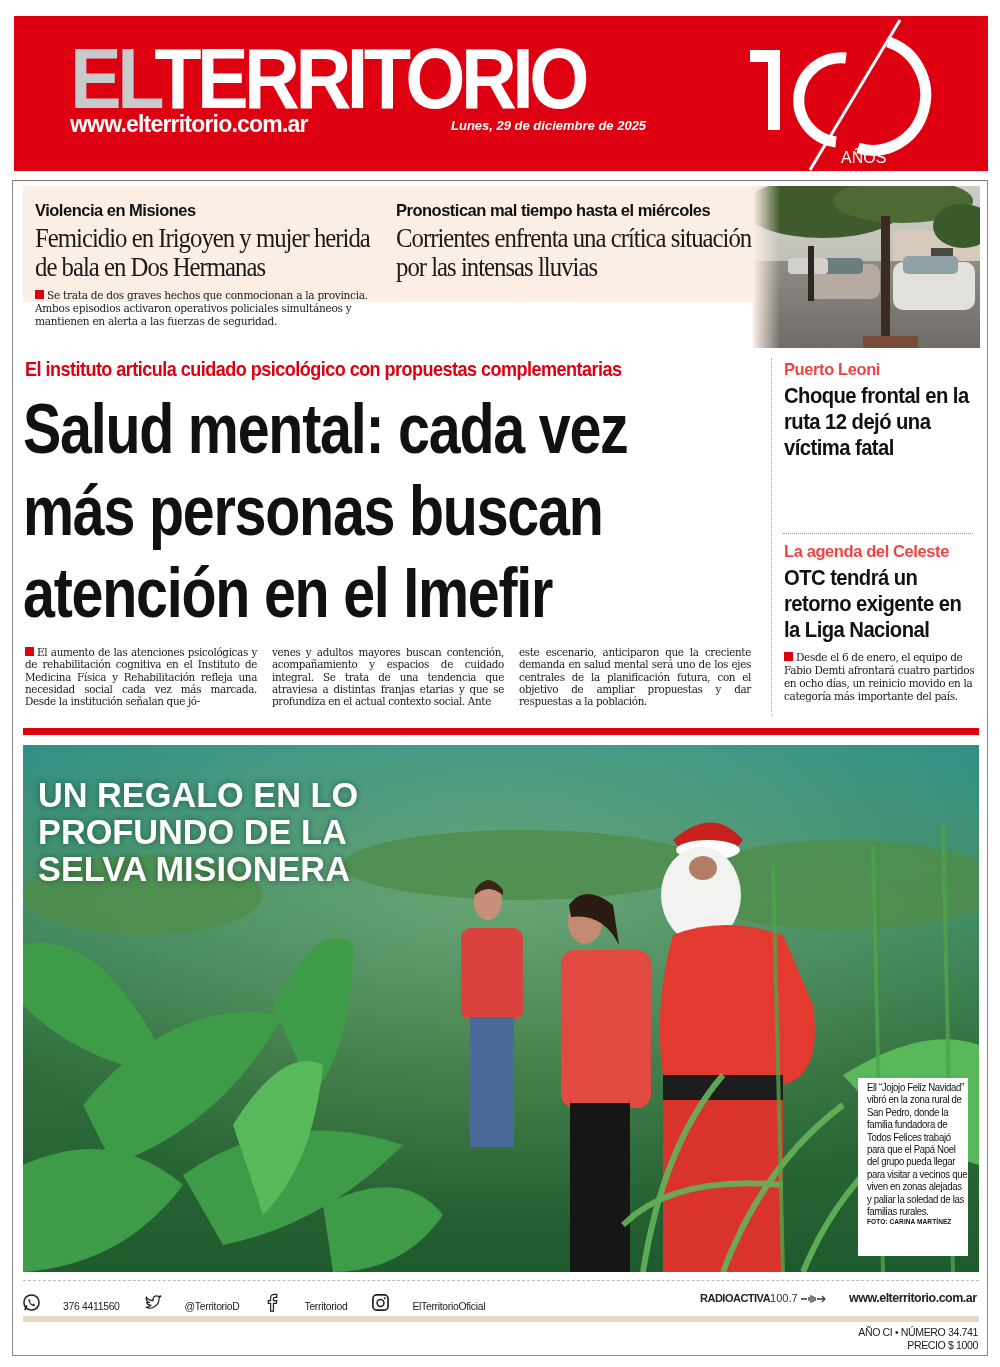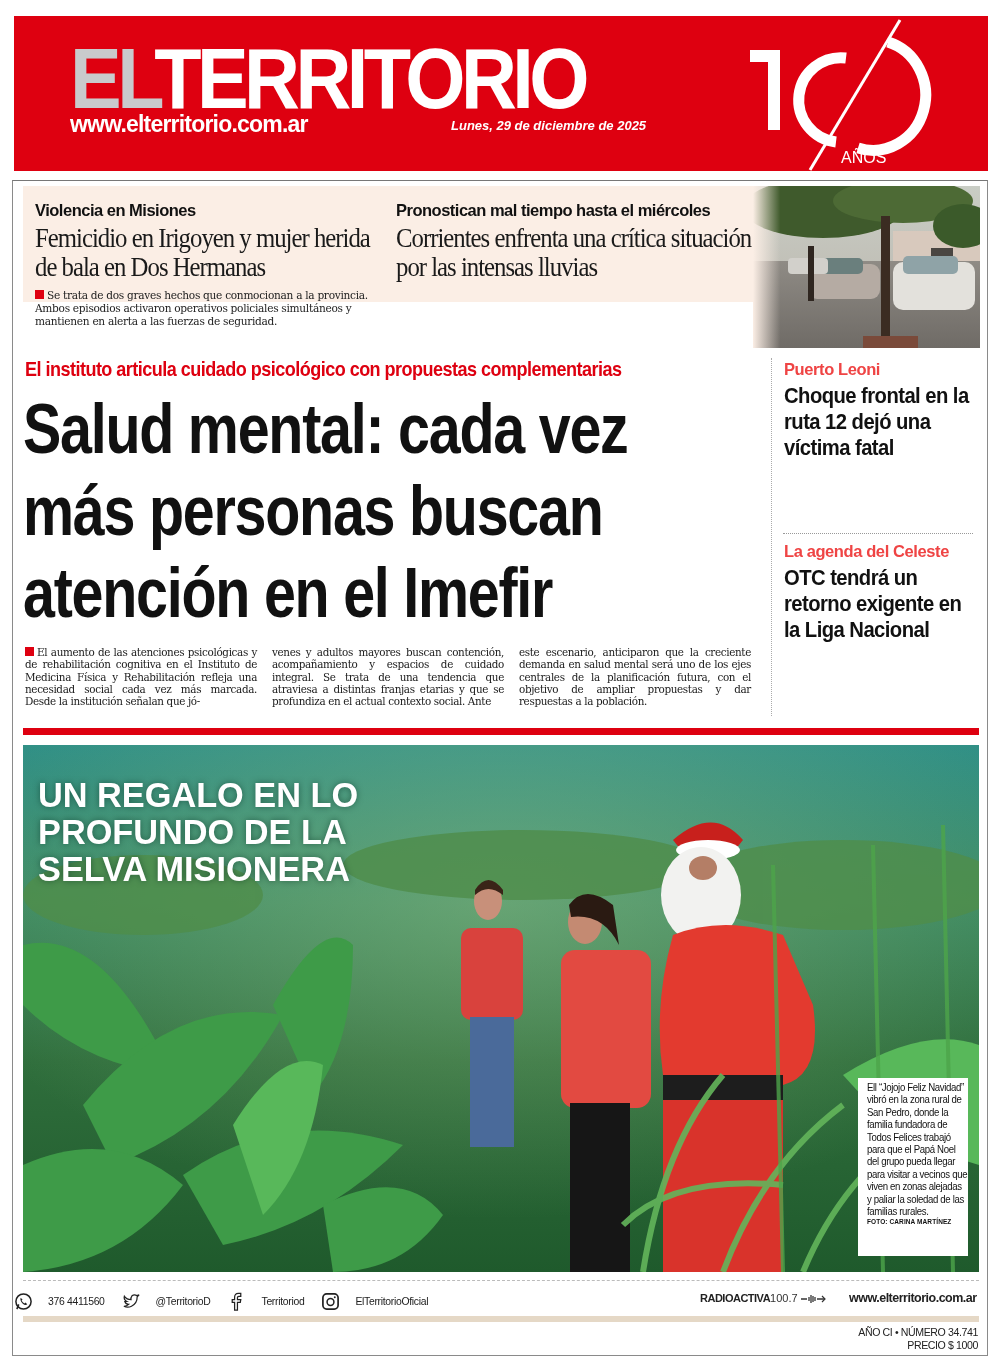--- a/index.html
+++ b/index.html
@@ -143,21 +143,21 @@
   }
   .caption-credit {
     font-family: "Liberation Sans", sans-serif; font-weight: 700; font-size: 6.5px;
     color: #111; letter-spacing: 0.1px; margin-top: 1px;
   }
 
   
   .foot-dots {
     position: absolute; left: 23px; top: 1280px; width: 956px; border-top: 1px dashed #bbb;
   }
-  .social { position: absolute; left: 14px; top: 1290px; height: 22px; display: flex; align-items: center; gap: 15px; }
+  .social { position: absolute; left: 22px; top: 1290px; height: 22px; display: flex; align-items: flex-end; gap: 22px; }
   .social .ic { width: 19px; height: 19px; display: inline-block; }
   .social .ic svg { width: 100%; height: 100%; }
   .social .txt {
     font-family: "Liberation Sans", sans-serif; font-size: 10.4px; color: #222;
     letter-spacing: -0.3px; margin-right: 2px;
   }
   .radio { position: absolute; left: 700px; top: 1292px; font-family: "Liberation Sans", sans-serif; font-size: 11px; color: #222; white-space: nowrap; }
   .radio b { font-weight: 700; letter-spacing: -0.5px; }
   .radio .freq { font-weight: 400; color: #333; }
   .foot-url {
@@ -258,20 +258,21 @@
 <div class="lead-body c3">este escenario, anticiparon que la creciente demanda en salud mental será uno de los ejes centrales de la planificación futura, con el objetivo de ampliar propuestas y dar respuestas a la población.</div>
 
 <aside class="right-col">
   <article class="side-story s1">
     <div class="side-kicker">Puerto Leoni</div>
     <div class="side-hed">Choque frontal en la ruta 12 dejó una víctima fatal</div>
   </article>
   <article class="side-story s2">
     <div class="side-kicker">La agenda del Celeste</div>
     <div class="side-hed">OTC tendrá un retorno exigente en la Liga Nacional</div>
+    <div class="side-dek"><span class="sq"></span><span>Desde el 6 de enero, el equipo de Fabio Demti afrontará cuatro partidos en ocho días, un reinicio movido en la categoría más importante del país.</span></div>
   </article>
 </aside>
 <div class="side-sep"></div>
 
 <div class="red-rule"></div>
 
 <figure class="main-photo" title="Dos mujeres con remeras rojas y Papá Noel en un cultivo de tabaco y maíz">
   <svg viewBox="0 0 956 527" preserveAspectRatio="none">
     <defs>
       <linearGradient id="bg" x1="0" y1="0" x2="0" y2="1">

